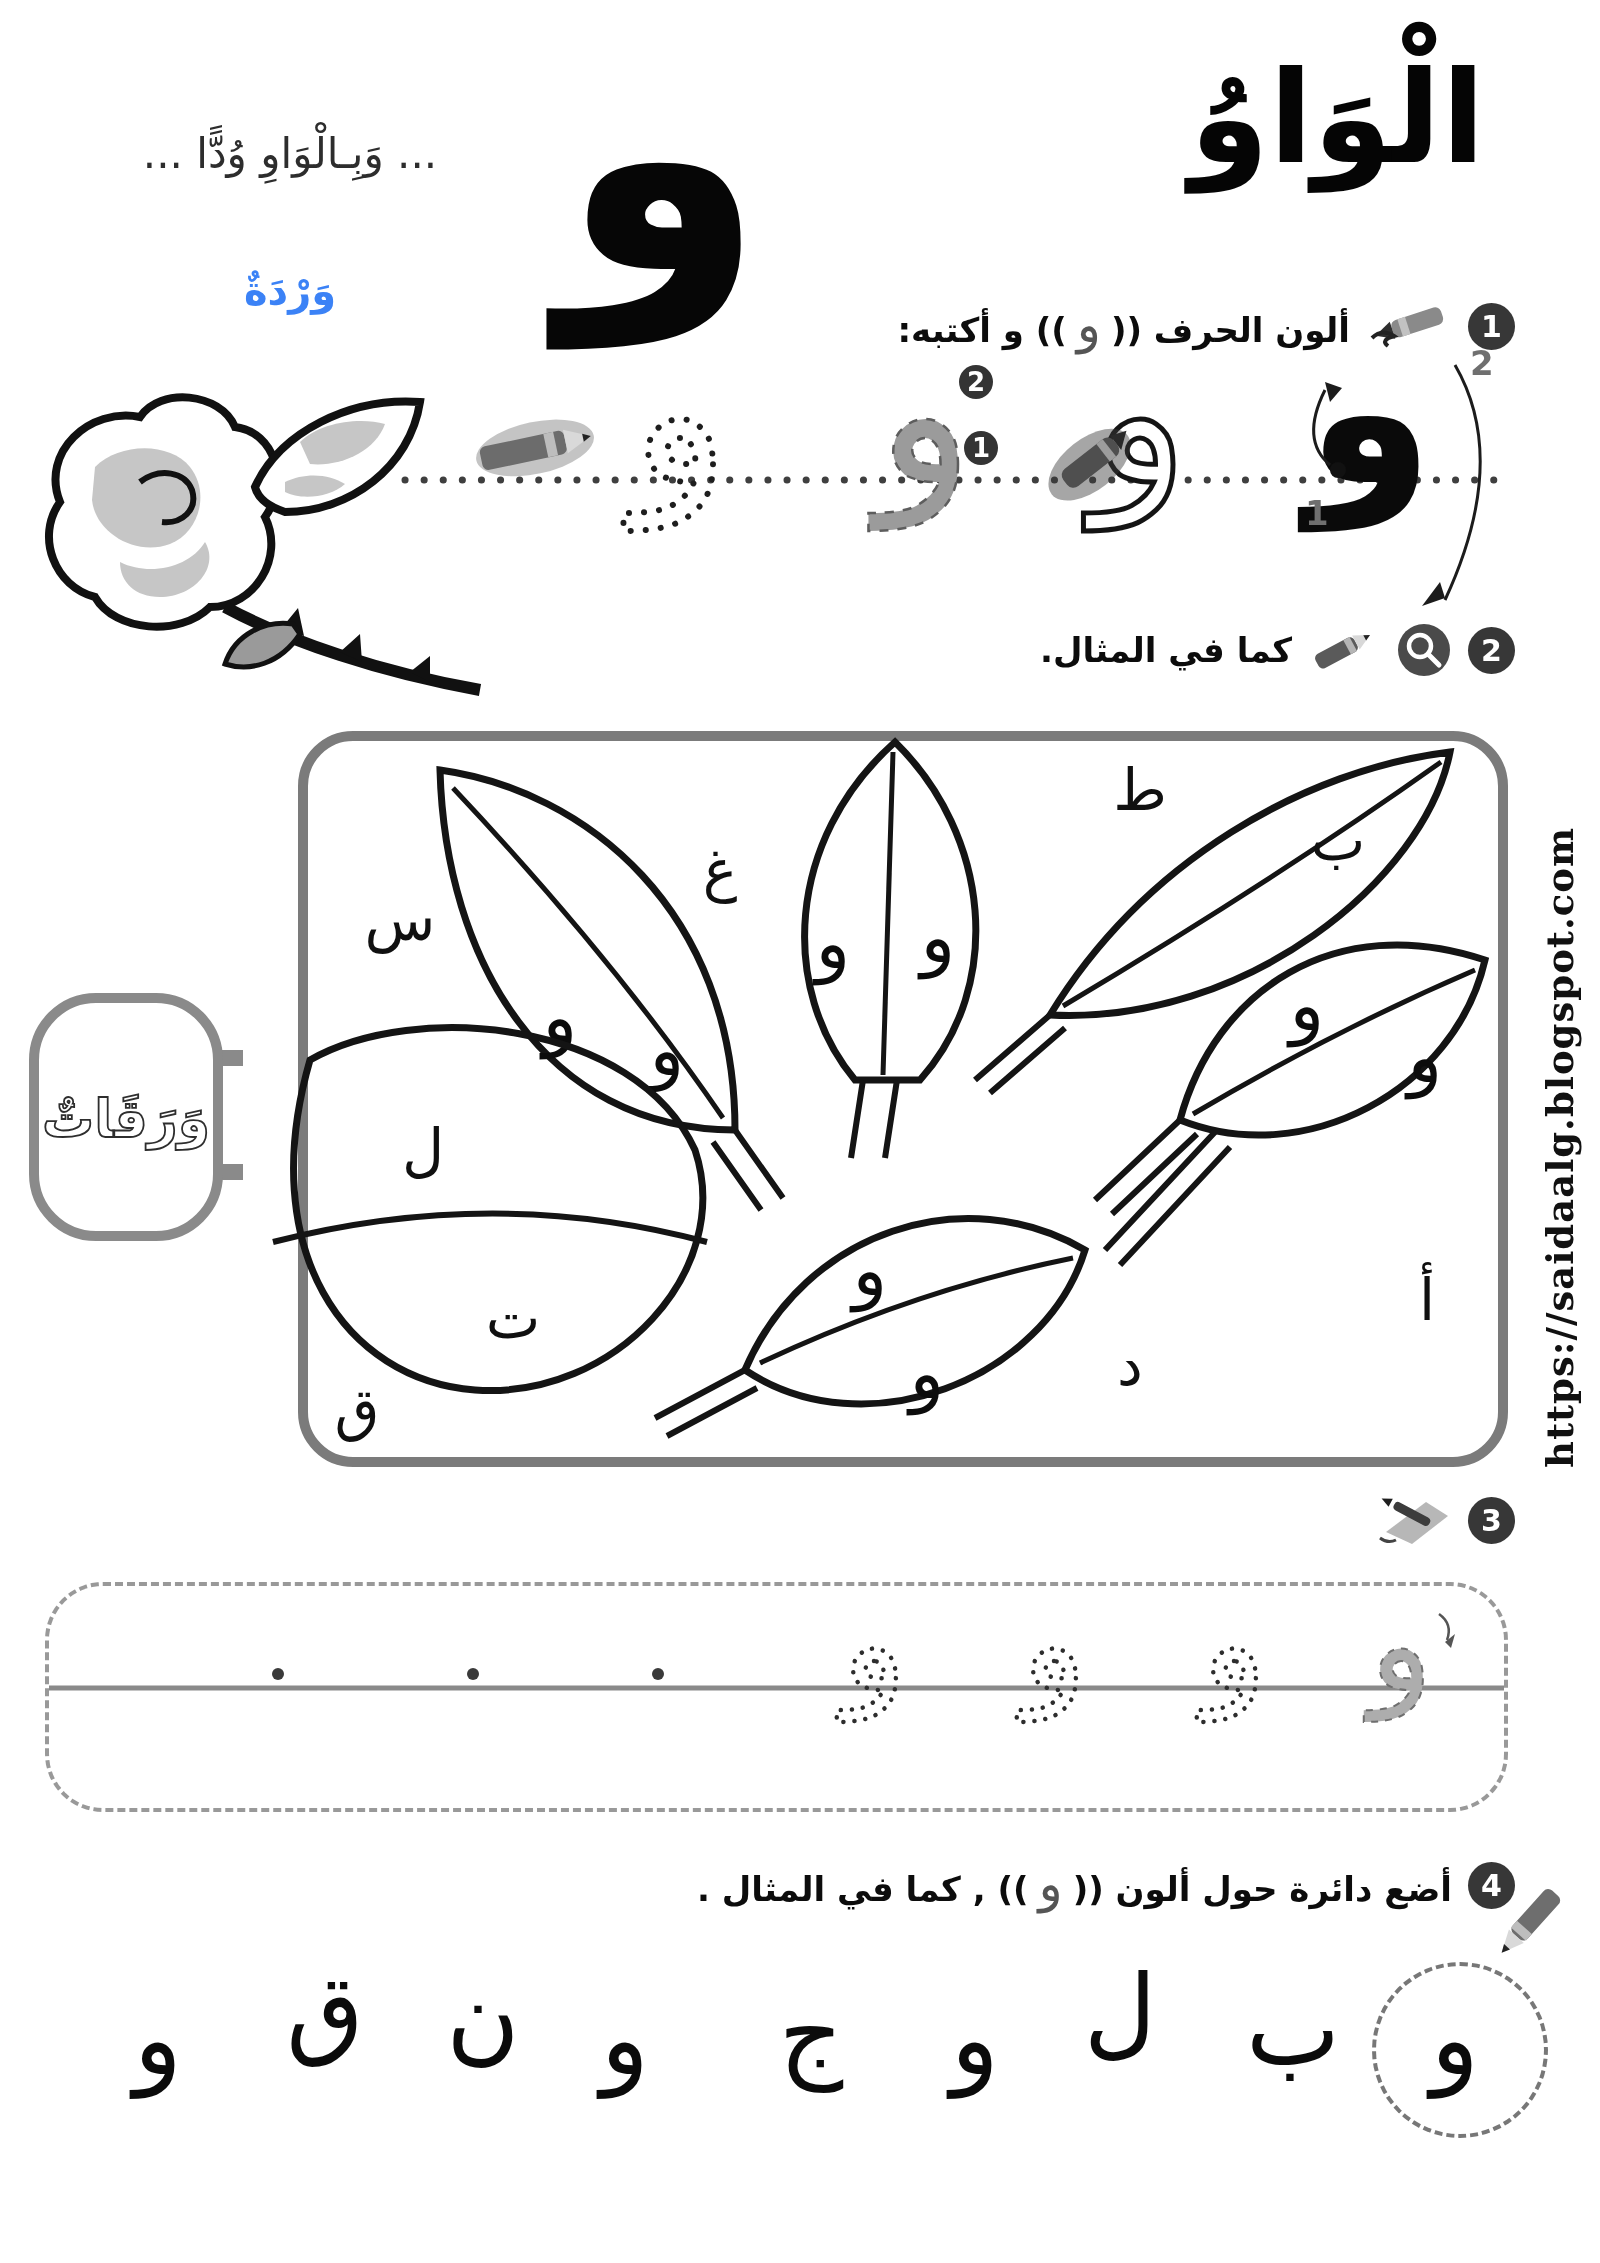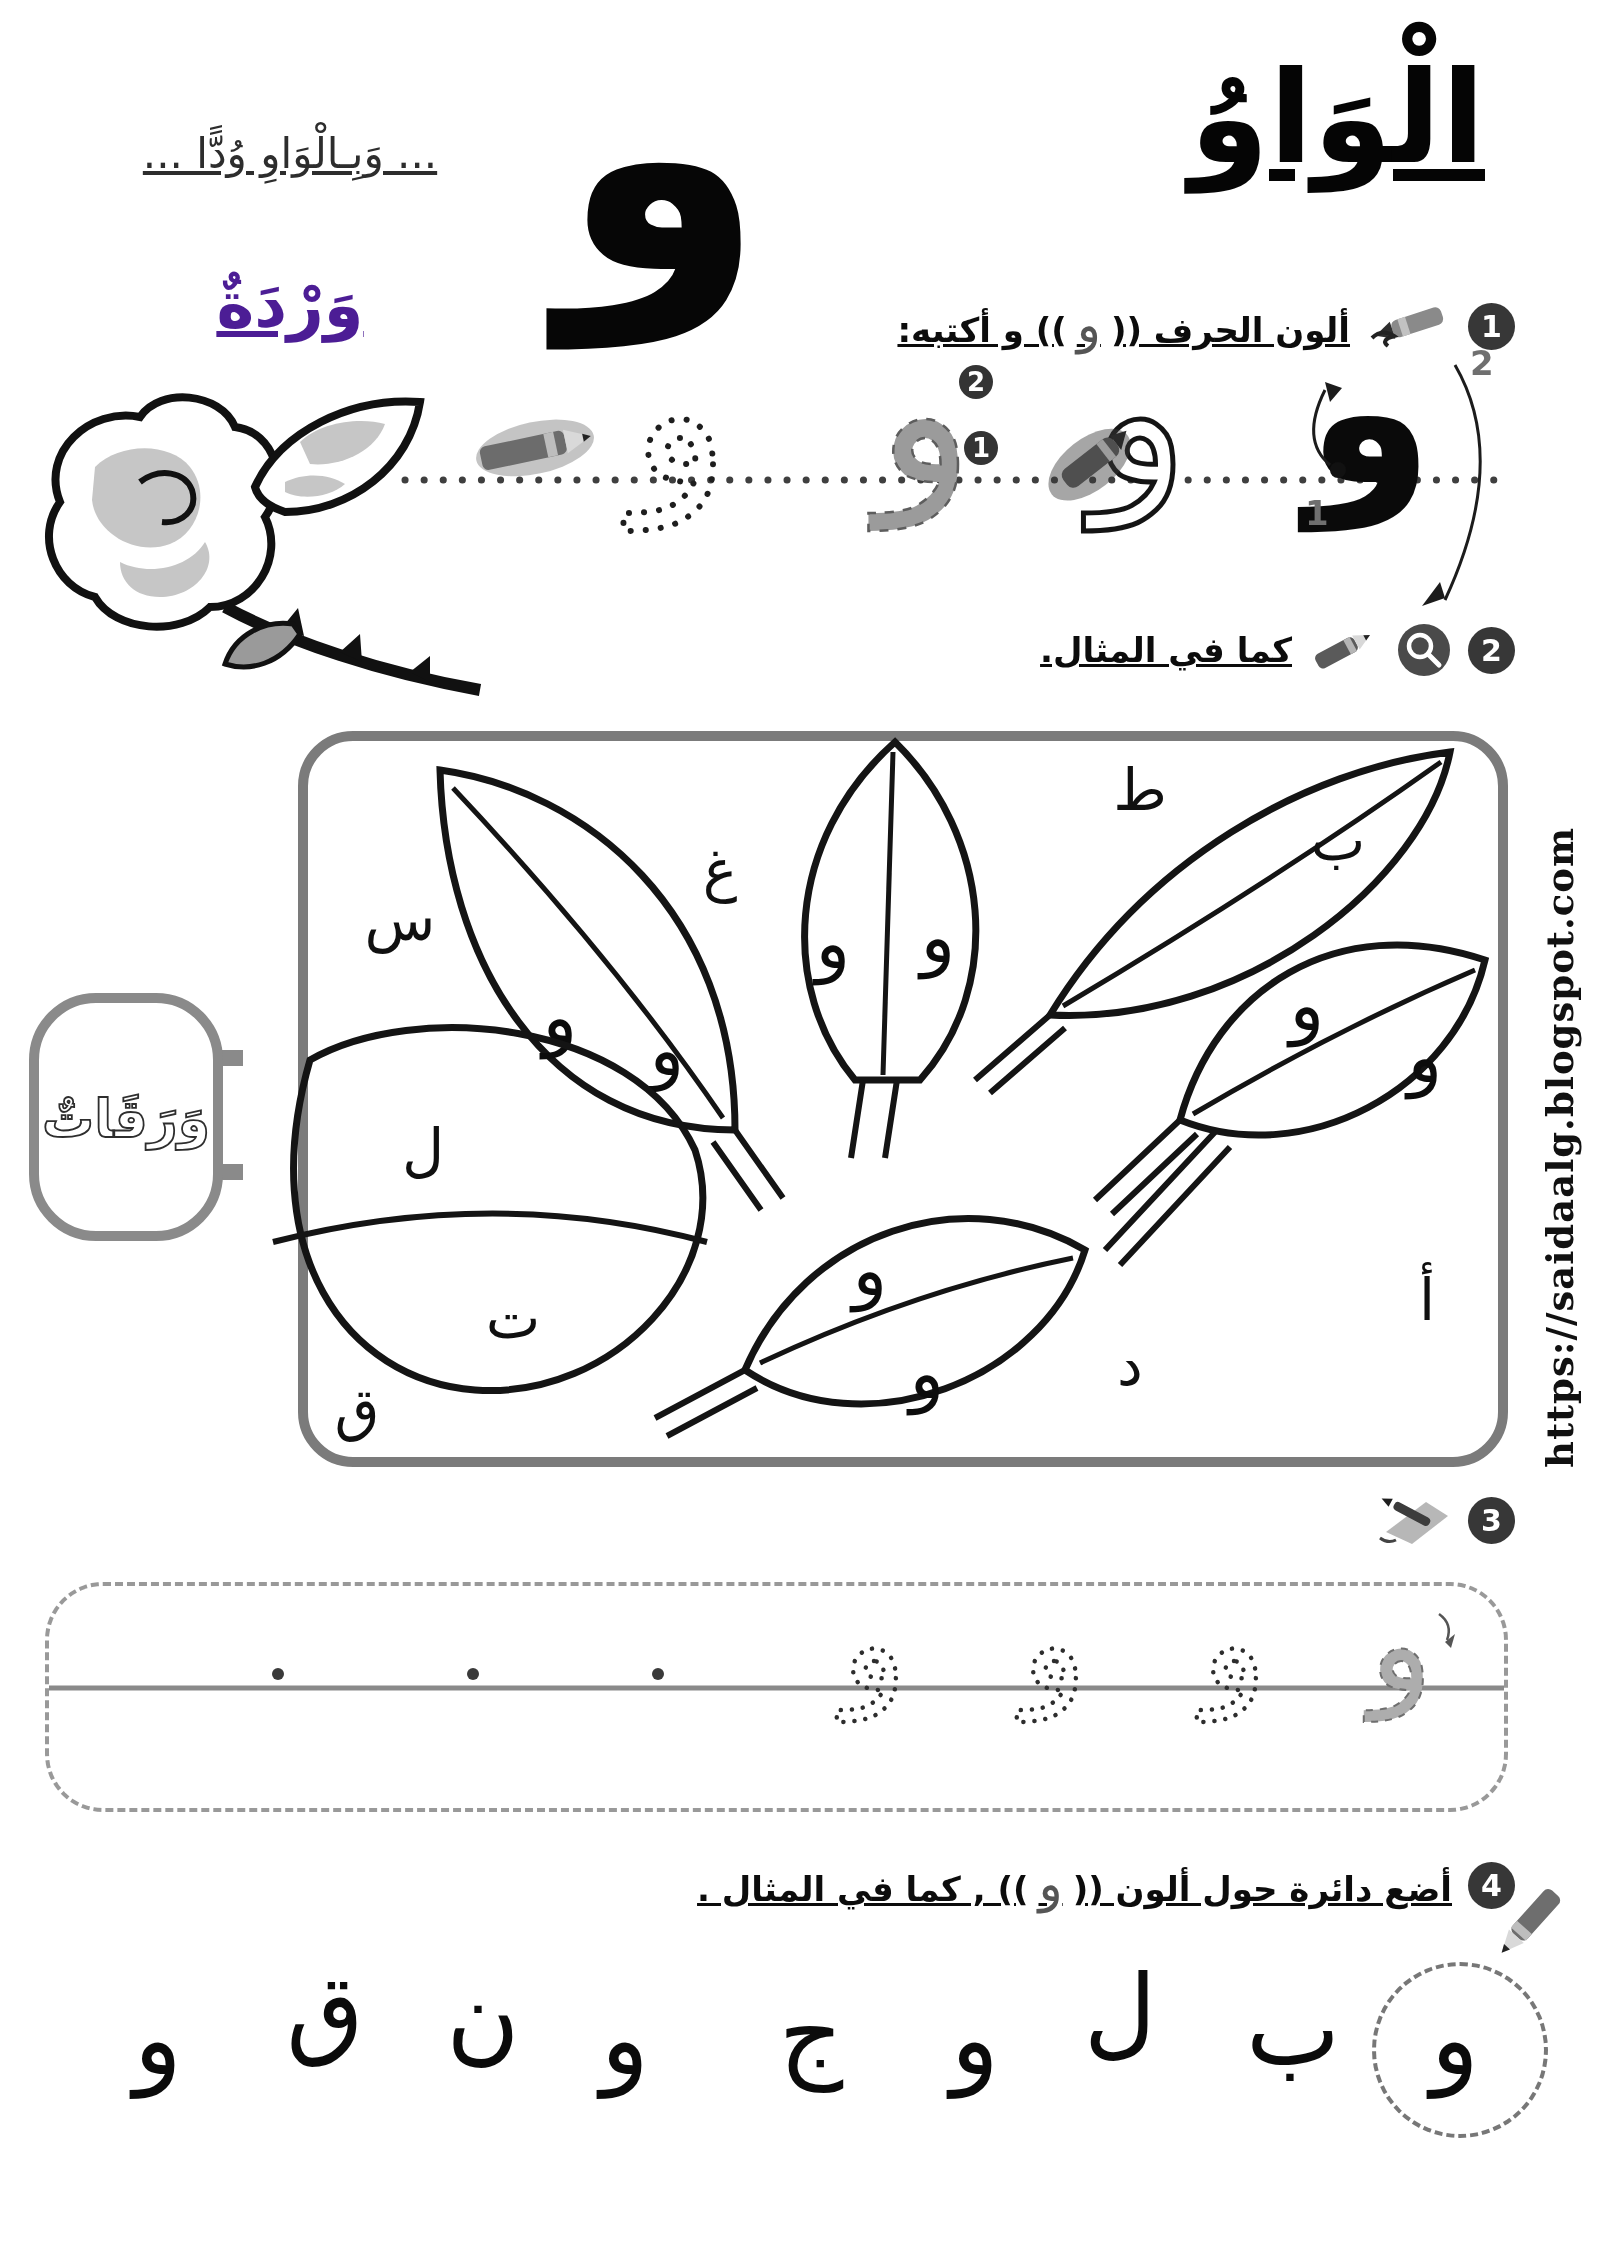--- a/index.html
+++ b/index.html
@@ -1,21 +1,21 @@
 <!DOCTYPE html>
 <html lang="ar"><head>
 <meta charset="utf-8">
 <style>
   html,body{margin:0;padding:0;background:#e8e8e8;}
   #page{position:relative;width:1600px;height:2263px;background:#ffffff;overflow:hidden;
         font-family:"DejaVu Sans",sans-serif;color:#111;}
-  .rtl{direction:rtl;unicode-bidi:plaintext;text-decoration:underline;}
+  .rtl{direction:rtl;unicode-bidi:plaintext;}
   .abs{position:absolute;}
   .phrase{font-size:42px;color:#2d2d2d;text-align:center;line-height:1.7;}
-  .word-under{font-size:64px;font-weight:bold;color:#4c1d95;text-align:center;}
+  .word-under{font-size:40px;font-weight:bold;color:#3b82f6;text-align:center;}
   .big-letter{font-size:330px;line-height:1;font-weight:bold;color:#060606;}
   .page-title{font-size:128px;font-weight:bold;color:#050505;line-height:1.1;text-align:center;}
   .instr{display:flex;direction:rtl;align-items:center;gap:16px;}
   .instr .txt{font-size:34px;font-weight:bold;color:#0c0c0c;white-space:nowrap;direction:rtl;}
   .instr .sample{font-size:50px;font-weight:normal;color:#555;padding:0 10px;line-height:0.9;}
   .numcircle{width:47px;height:47px;border-radius:50%;background:#373737;color:#fff;
              display:flex;align-items:center;justify-content:center;
              font-size:30px;font-weight:bold;flex:0 0 auto;}
   .practice-band{border:4px dashed #999;border-radius:58px;}
   .bottom-letter{font-size:100px;color:#0b0b0b;width:110px;text-align:center;line-height:1;}

